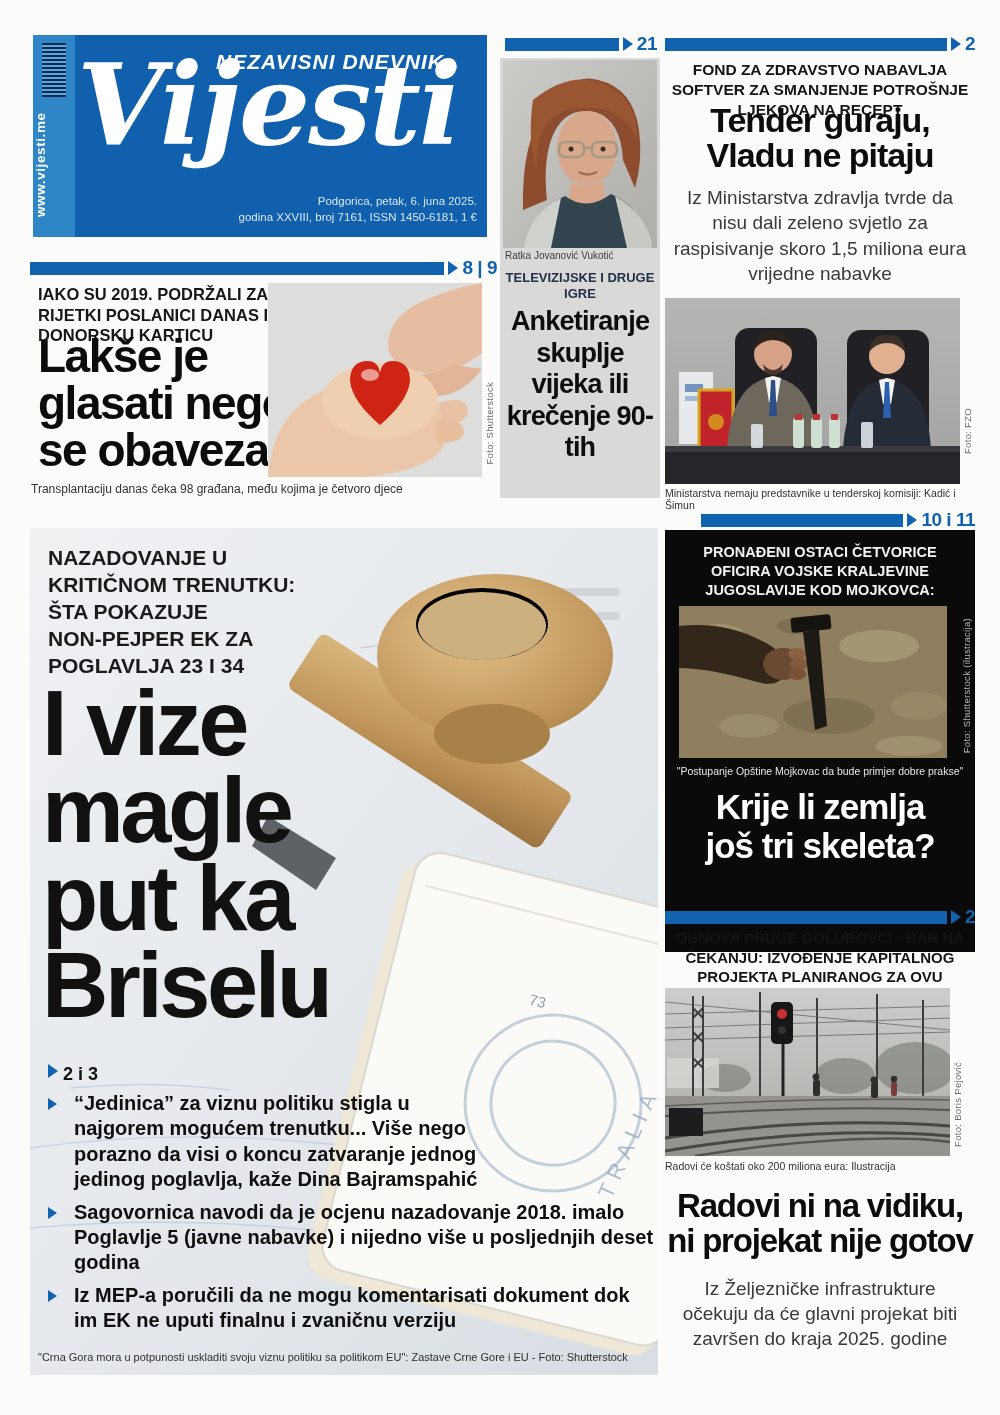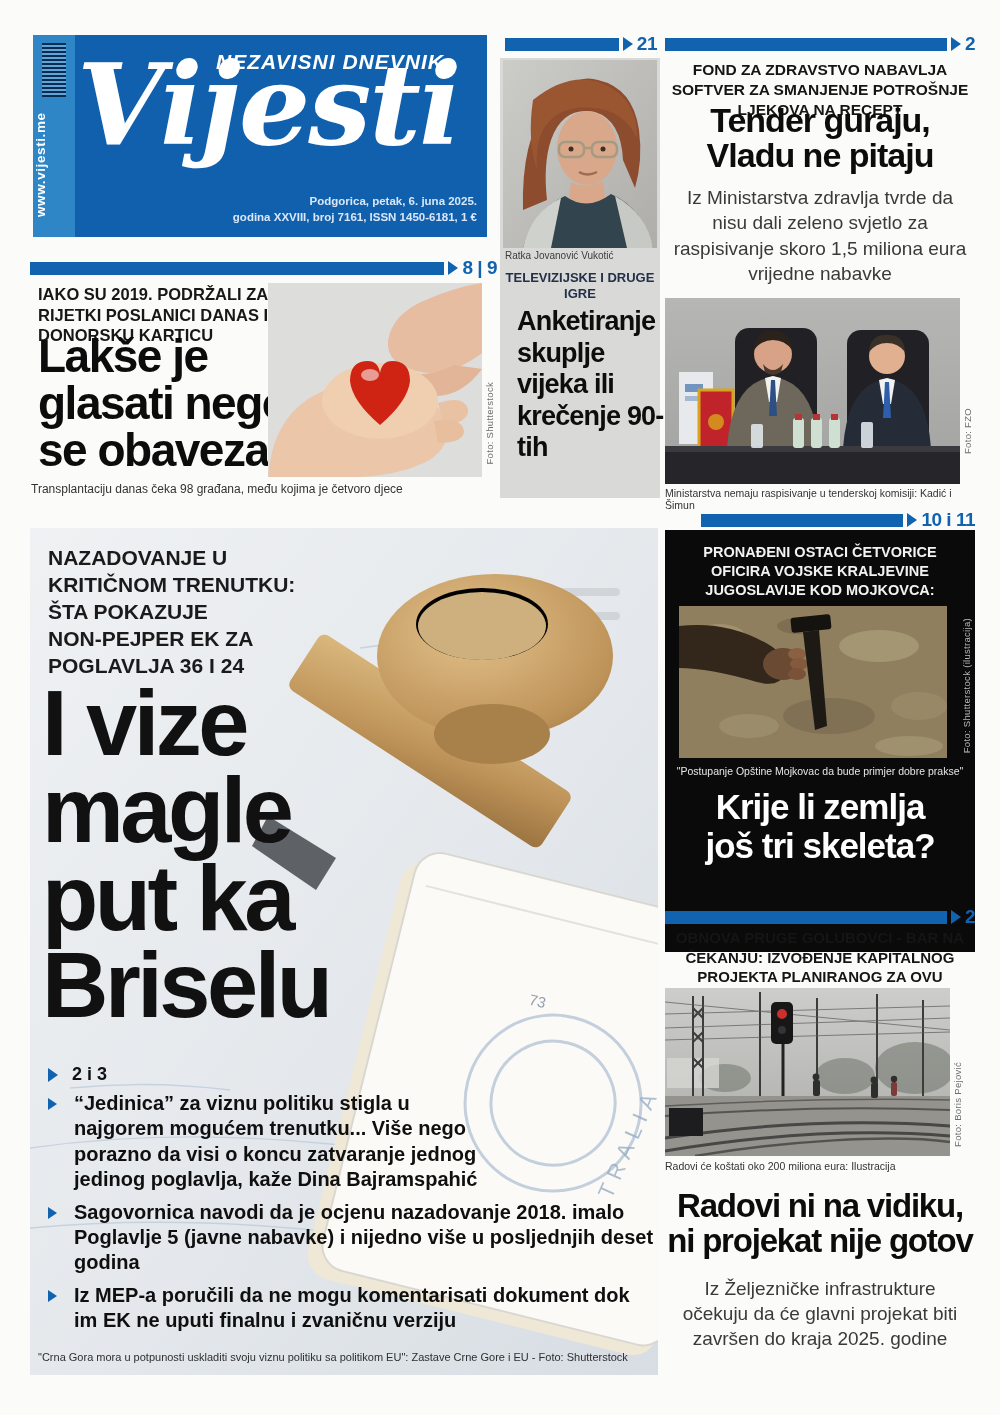--- a/index.html
+++ b/index.html
@@ -24,29 +24,29 @@
   #masthead{left:33px;top:35px;width:454px;height:202px;background:#1160ae;}
   #mast-strip{position:absolute;left:0;top:0;width:42px;height:202px;background:var(--lblue);}
   #barcode{position:absolute;left:9px;top:8px;width:24px;height:54px;
     background:repeating-linear-gradient(180deg,#082c52 0 2px,rgba(255,255,255,.25) 2px 4px);}
   #mast-url{position:absolute;left:0;top:64px;width:42px;height:132px;writing-mode:vertical-rl;transform:rotate(180deg);
     color:#fff;font-weight:800;font-size:13.5px;letter-spacing:.6px;text-align:center;}
   #tagline{position:absolute;left:150px;right:10px;top:15px;text-align:center;color:#fff;
     font-style:italic;font-weight:800;font-size:21px;letter-spacing:1px;}
   #logo{position:absolute;left:44px;top:14px;color:#fff;font-family:"DejaVu Serif",serif;font-style:italic;
     font-weight:bold;font-size:112px;line-height:1;letter-spacing:-2px;}
-  .mast-small{position:absolute;right:10px;text-align:right;color:#d9e7f8;font-size:11.5px;line-height:1.45;font-weight:bold;}
+  .mast-small{position:absolute;right:10px;text-align:right;color:#d9e7f8;font-size:11.5px;line-height:1.45;}
 
   
   #tv-panel{left:500px;top:58px;width:160px;height:440px;background:#d9d9d7;}
   #tv-caption{position:absolute;left:5px;top:192px;font-size:10px;color:#3d3d3d;}
   #tv-kicker{position:absolute;left:0;top:212px;width:160px;text-align:center;font-weight:800;font-size:13px;
     color:#22304a;line-height:1.25;}
-  #tv-headline{position:absolute;left:2px;top:248px;width:156px;font-weight:800;
-    font-size:27px;letter-spacing:-0.8px;line-height:1.17;color:#0d0d0d;margin-left:15px;}
+  #tv-headline{position:absolute;left:2px;top:248px;width:156px;text-align:center;font-weight:800;
+    font-size:27px;letter-spacing:-0.8px;line-height:1.17;color:#0d0d0d;}
 
   
   #tender-kicker{left:665px;top:60px;width:310px;text-align:center;font-weight:800;font-size:15.5px;line-height:1.3;color:#151515;}
   #tender-headline{left:665px;top:103px;width:310px;text-align:center;font-weight:800;font-size:34px;
     letter-spacing:-1px;line-height:1.04;color:#0c0c0c;}
   #tender-deck{left:673px;top:185px;width:294px;text-align:center;font-size:19px;line-height:1.33;color:#3a3a3a;}
   #tender-caption{left:665px;top:487px;width:300px;font-size:10.5px;color:#333;}
 
   
   #skel-panel{left:665px;top:530px;width:310px;height:422px;background:#0a0a0a;}
@@ -69,21 +69,21 @@
   #donor-headline{left:38px;top:333px;font-weight:800;font-size:46px;letter-spacing:-1.5px;line-height:1.02;color:#0c0c0c;}
   #donor-caption{left:31px;top:482px;font-size:12px;color:#333;}
   #donor-credit{left:484px;top:382px;}
 
   
   #main-panel{left:30px;top:528px;width:628px;height:847px;background:#e9ecef;overflow:hidden;}
   #main-art{position:absolute;inset:0;}
   #visas-kicker{position:absolute;left:18px;top:16px;font-weight:800;font-size:21px;line-height:1.29;color:#1a1a1a;}
   #visas-headline{position:absolute;left:12px;top:152px;font-weight:800;font-size:92px;letter-spacing:-3.5px;
     line-height:0.95;color:#111;}
-  #visas-pageref{position:absolute;left:18px;top:536px;display:flex;align-items:center;gap:14px;}
+  #visas-pageref{position:absolute;left:18px;top:536px;display:flex;align-items:flex-start;gap:5px;}
   #visas-pageref .tri{width:0;height:0;border-top:7px solid transparent;border-bottom:7px solid transparent;border-left:10px solid var(--blue);}
   #visas-pageref .num{font-weight:800;font-size:18px;color:#111;}
   #visas-bullets{position:absolute;left:18px;top:563px;width:608px;list-style:none;}
   #visas-bullets li{position:relative;padding-left:26px;margin-bottom:7px;font-weight:800;font-size:20px;line-height:1.27;color:#0f0f0f;}
   #visas-bullets li::before{content:"";position:absolute;left:0;top:7px;width:0;height:0;
     border-top:6px solid transparent;border-bottom:6px solid transparent;border-left:9px solid var(--blue);}
   #visas-bullets li:first-child{max-width:450px;}
   #visas-footnote{position:absolute;left:8px;bottom:12px;font-size:11px;color:#2e2e2e;}
   .photo{display:block;}
 </style>
@@ -190,21 +190,21 @@
       <rect x="130" y="116" width="7" height="6" fill="#b63434"></rect>
       <rect x="146" y="120" width="11" height="30" rx="3" fill="#cfe0d2"></rect>
       <rect x="148" y="116" width="7" height="6" fill="#b63434"></rect>
       <rect x="164" y="120" width="11" height="30" rx="3" fill="#cfe0d2"></rect>
       <rect x="166" y="116" width="7" height="6" fill="#b63434"></rect>
       <rect x="196" y="124" width="12" height="26" rx="2" fill="#dfe6ea" opacity=".9"></rect>
       <rect x="86" y="126" width="12" height="24" rx="2" fill="#dfe6ea" opacity=".9"></rect>
     </g>
   </svg>
   <div class="vcredit" style="left:962px;top:408px;">Foto: FZO</div>
-  <div id="tender-caption" class="abs">Ministarstva nemaju raspisivanje u tenderskoj komisiji: Kadić i Šimun</div>
+  <div id="tender-caption" class="abs">Ministarstva nemaju predstavnike u tenderskoj komisiji: Kadić i Šimun</div>
 
   <div class="pagebar" style="left:665px;top:509px;width:310px;padding-left:36px;">
     <div class="bar"></div>
     <span class="tri"></span>
     <span class="num">10 i 11</span>
   </div>
 
   <div class="pagebar" style="left:30px;top:257px;width:467px;">
     <div class="bar"></div>
     <span class="tri"></span>
@@ -286,21 +286,21 @@
           <circle cx="520" cy="560" r="62"></circle>
         </g>
         <text x="472" y="470" font-size="15" fill="#8a97a8" opacity=".9" font-family="Liberation Sans, sans-serif">73</text>
         <text x="600" y="640" font-size="22" fill="#93a9c4" opacity=".75" letter-spacing="7" transform="rotate(-80 600 640)" font-family="Liberation Sans, sans-serif">TRALIA</text>
       </g>
     </svg>
     <div id="visas-kicker" class="pre">NAZADOVANJE U
 KRITIČNOM TRENUTKU:
 ŠTA POKAZUJE
 NON-PEJPER EK ZA
-POGLAVLJA 36 I 24</div>
+POGLAVLJA 23 I 34</div>
     <div id="visas-headline" class="pre">I vize
 magle
 put ka
 Briselu</div>
     <div id="visas-pageref">
       <span class="tri"></span>
       <span class="num">2 i 3</span>
     </div>
     <ul id="visas-bullets">
       <li>“Jedinica” za viznu politiku stigla u najgorem mogućem trenutku... Više nego porazno da visi o koncu zatvaranje jednog jedinog poglavlja, kaže Dina Bajramspahić</li>

